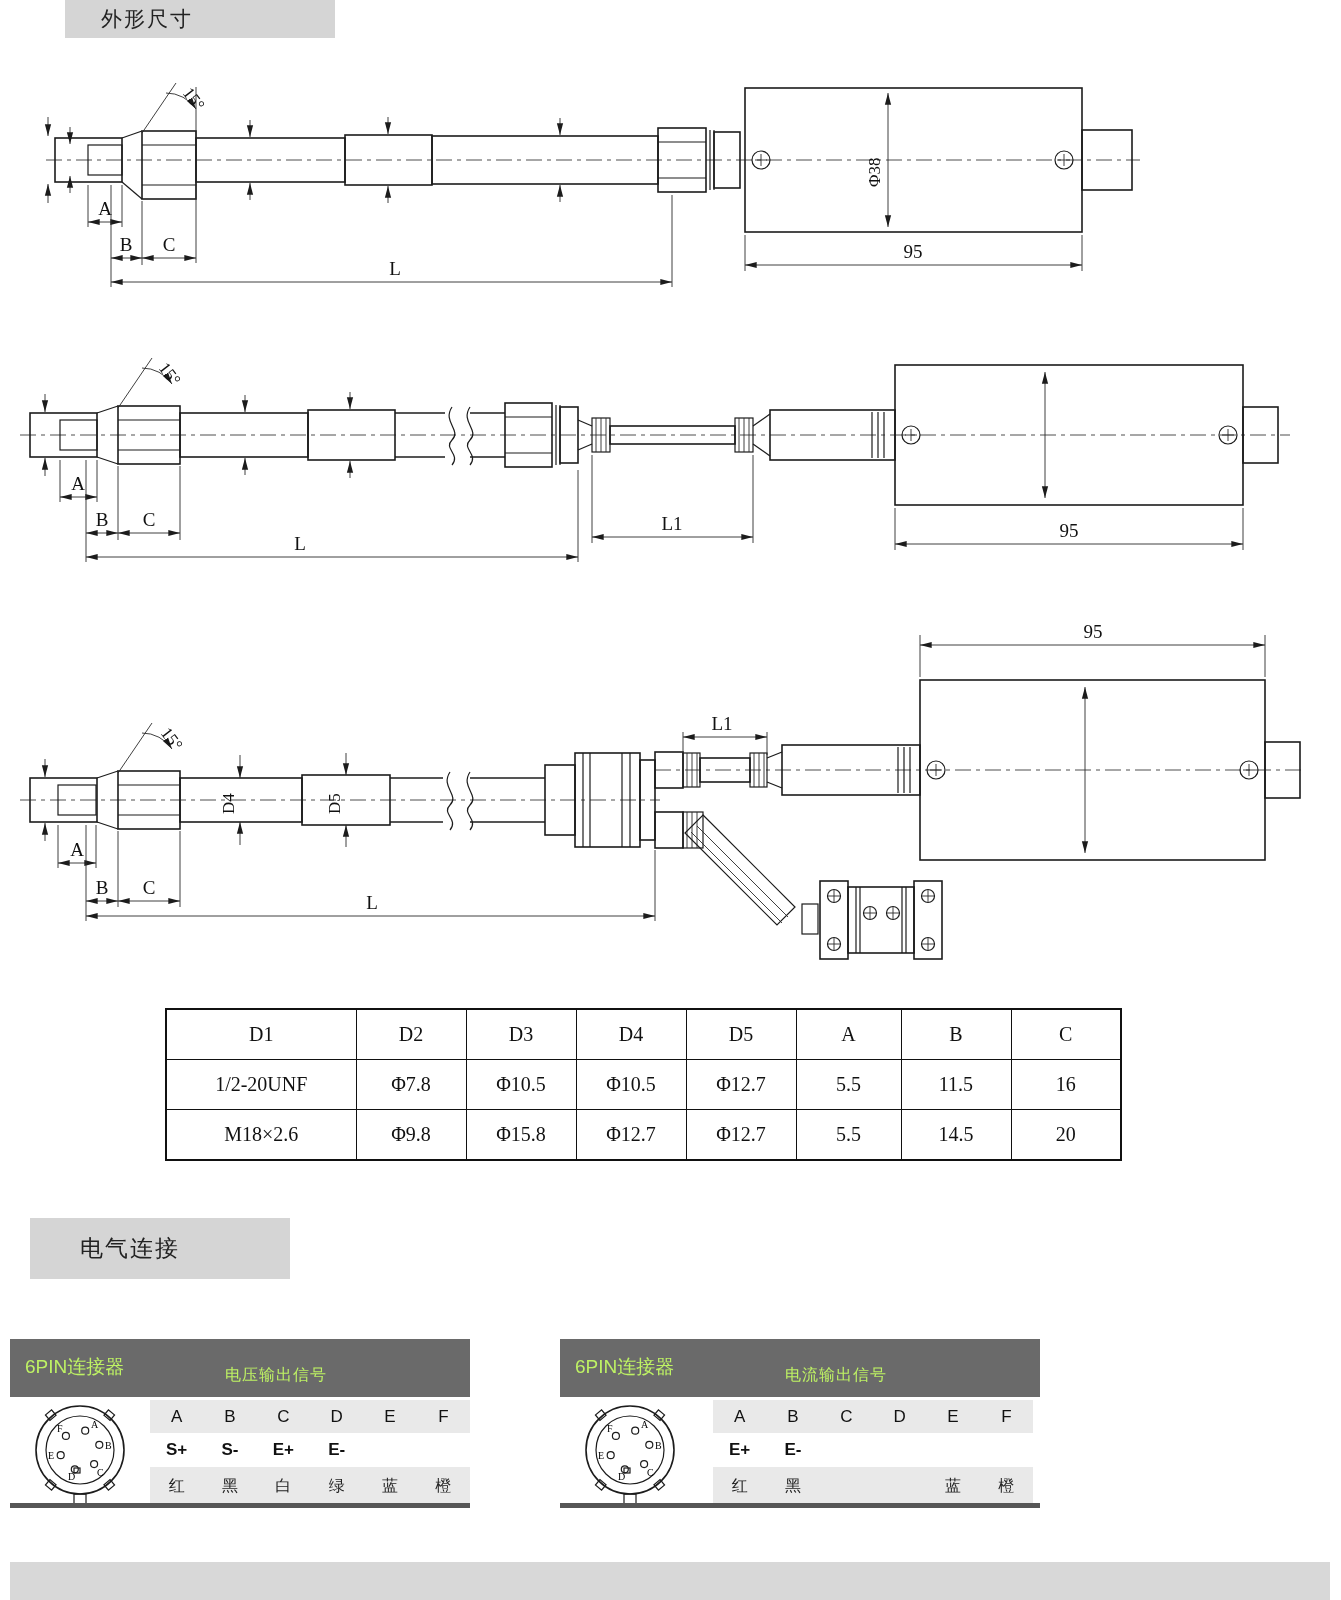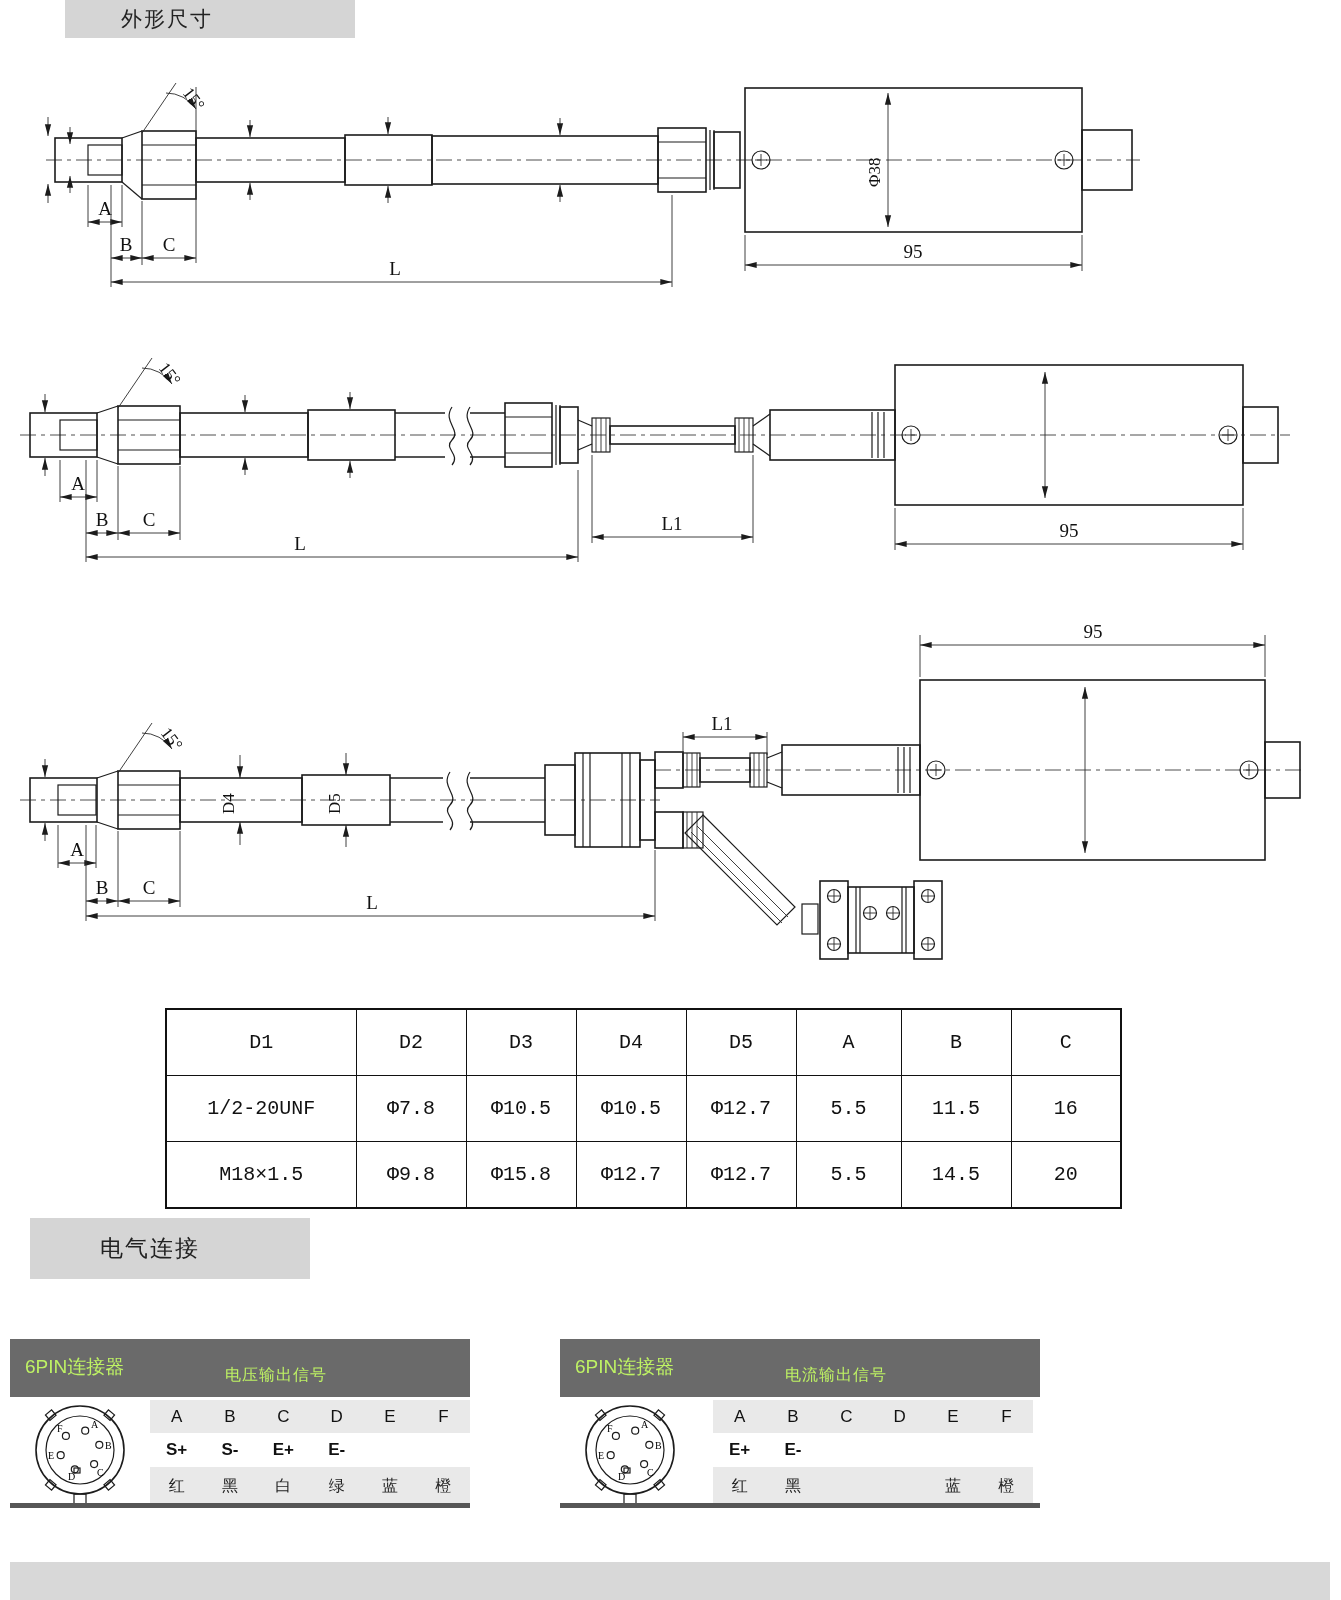--- a/index.html
+++ b/index.html
@@ -1,38 +1,38 @@
 <!DOCTYPE html>
 <html><head>
 <meta charset="utf-8">
 <style>
   html,body{margin:0;padding:0;background:#fff;}
   #page{position:relative;width:1341px;height:1600px;background:#ffffff;overflow:hidden;
         font-family:"Liberation Sans",sans-serif;color:#1a1a1a;}
   .abs{position:absolute;}
   
-  .sec-bar{background:#d5d5d5;color:#222;display:flex;align-items:center;padding-left:20px;}
+  .sec-bar{background:#d5d5d5;color:#222;display:flex;align-items:center;}
   .sec-bar.outline{left:65px;top:0;width:270px;height:38px;font-size:21px;}
   .sec-bar.outline span{padding-left:36px;letter-spacing:2px;}
   .sec-bar.elec{left:30px;top:1218px;width:260px;height:61px;font-size:23px;}
   .sec-bar.elec span{padding-left:50px;letter-spacing:2px;}
   
   svg{display:block;}
   .ol{fill:none;stroke:#1c1c1c;stroke-width:1.6;}
   .ol2{fill:none;stroke:#1c1c1c;stroke-width:1.2;}
   .thin{fill:none;stroke:#2a2a2a;stroke-width:0.9;}
   .cl{fill:none;stroke:#3a3a3a;stroke-width:0.9;stroke-dasharray:16 5 4 5;}
   .dim{font-family:"Liberation Serif",serif;font-size:19px;fill:#111;}
   .dimr{font-size:17px;}
   .mid{text-anchor:middle;}
   
   #dimtable{left:165px;top:1008px;width:955px;}
   #dimtable table{border-collapse:collapse;width:955px;table-layout:fixed;
     font-family:"Liberation Serif",serif;font-size:20px;color:#111;}
-  #dimtable td{border:1.6px solid #111;text-align:center;height:33px;padding:16px;font-family:Liberation Mono, monospace;}
+  #dimtable td{border:1.6px solid #111;text-align:center;height:33px;padding:8px;}
   #dimtable table{border:2.5px solid #111;}
   
   .panel-head{background:#6a6a6a;color:#bef264;height:58px;position:absolute;}
   .panel-head .ptitle{position:absolute;left:15px;top:15px;font-size:19px;}
   .panel-head .psub{position:absolute;top:26px;font-size:16px;letter-spacing:1px;text-align:center;}
   .pin-row{position:absolute;display:grid;grid-template-columns:repeat(6,1fr);
     align-items:center;text-align:center;}
   .r-gray{background:#e9e9e9;}
   .r-white{background:#ffffff;}
   .pins-f{font-size:17px;font-weight:500;color:#111;}
@@ -398,21 +398,21 @@
         <td>1/2-20UNF</td>
         <td>Φ7.8</td>
         <td>Φ10.5</td>
         <td>Φ10.5</td>
         <td>Φ12.7</td>
         <td>5.5</td>
         <td>11.5</td>
         <td>16</td>
       </tr>
       <tr>
-        <td>M18×1.5</td>
+        <td>M18×2.6</td>
         <td>Φ9.8</td>
         <td>Φ15.8</td>
         <td>Φ12.7</td>
         <td>Φ12.7</td>
         <td>5.5</td>
         <td>14.5</td>
         <td>20</td>
       </tr>
     </tbody>
       </table>

